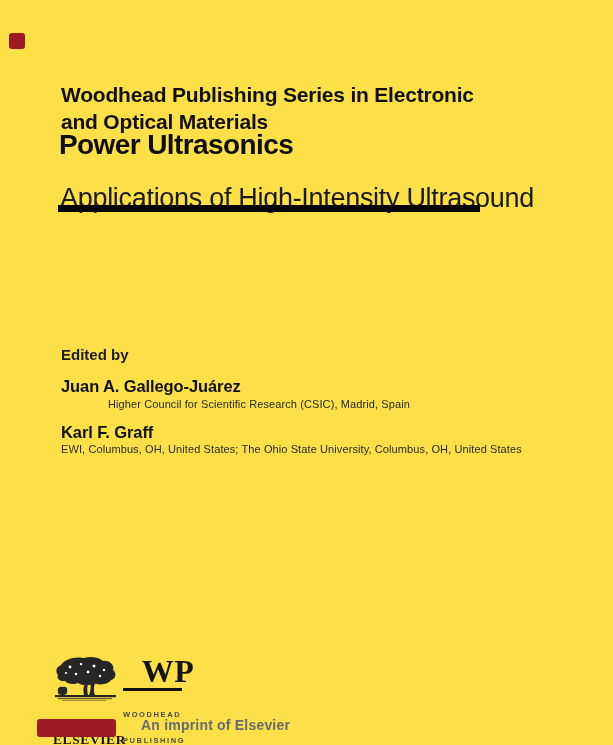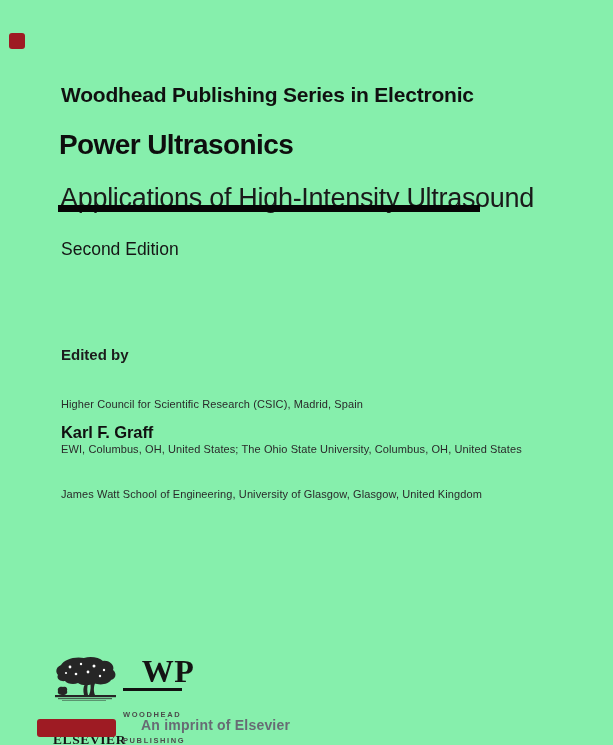--- a/index.html
+++ b/index.html
@@ -1,19 +1,19 @@
 <!DOCTYPE html>
 <html><head>
 <meta charset="utf-8">
 <style>
   html,body{margin:0;padding:0;background:#ffffff;}
   .page{
     position:relative;
     width:613px;height:745px;
-    background:#86efac;
+    background:#fde047;
     font-family:"Liberation Sans", sans-serif;
     color:#121212;
     overflow:hidden;
   }
   .abs{position:absolute;}
 
   
   .marker{background:#9e1b23;border-radius:3px;}
   .marker-top{left:9px;top:33px;width:16px;height:16px;}
   .marker-bottom{left:37px;top:719px;width:79px;height:18px;}
@@ -24,21 +24,21 @@
   .series-line.l2{top:110px;}
   .book-title{left:59px;top:129px;font-size:28px;font-weight:700;letter-spacing:-0.6px;color:#0e0e0e;white-space:nowrap;}
   .book-subtitle{left:60px;top:174px;font-size:27px;font-weight:400;letter-spacing:-0.3px;color:#1a1a1a;white-space:nowrap;margin-top:9px;}
   .title-rule{left:58px;top:205px;width:422px;height:7px;background:#050505;}
 
   .edition{left:61px;top:239px;font-size:17.5px;font-weight:400;color:#151515;}
 
   .edited-by{left:61px;top:346px;font-size:15px;font-weight:700;color:#1c1c1c;}
   .editor-name{left:61px;font-size:16.5px;font-weight:700;letter-spacing:-0.1px;color:#101010;white-space:nowrap;}
   .editor-aff{left:61px;font-size:11px;font-weight:400;color:#2a2a2a;letter-spacing:0.1px;white-space:nowrap;}
-  .e1n{top:377px;} .e1a{top:398px;}
+  .e1n{top:377px;} .e1a{top:398px;margin-left:47px;}
   .e2n{top:423px;} .e2a{top:443px;}
   .e3n{top:468px;} .e3a{top:488px;}
 
   
   .tree-logo{left:54px;top:657px;width:64px;height:45px;}
   .elsevier-word{left:53px;top:732px;width:68px;font-family:"Liberation Serif", serif;font-size:13.5px;font-weight:600;letter-spacing:0.6px;color:#141414;white-space:nowrap;}
   .wp-block{left:123px;top:655px;width:90px;}
   .wp-mono{font-family:"Liberation Serif", serif;font-size:32px;font-weight:700;letter-spacing:0.5px;color:#141414;line-height:32px;text-align:center;}
   .wp-rule{width:59px;height:3px;background:#111111;margin-top:1px;}
   .wp-name{font-size:7.5px;font-weight:700;letter-spacing:1.6px;color:#4b4b4b;margin-top:19px;}
@@ -46,34 +46,34 @@
   .imprint{left:122px;top:717px;font-size:14px;font-weight:700;letter-spacing:0.2px;color:#676b74;white-space:nowrap;margin-left:19px;}
 </style>
 </head>
 <body>
 
 <div class="page">
 
   <div class="abs marker marker-top"></div>
 
   <div class="abs series-line l1">Woodhead Publishing Series in Electronic</div>
+  <div class="abs series-line l2">and Optical Materials</div>
   <div class="abs book-title">Power Ultrasonics</div>
   <div class="abs book-subtitle">Applications of High-Intensity Ultrasound</div>
   <div class="abs title-rule"></div>
 
-  <div class="abs edition">Second Edition</div>
 
   <div class="abs edited-by">Edited by</div>
 
+  <div class="abs editor-name e1n">Juan A. Gallego-Juárez</div>
   <div class="abs editor-aff e1a">Higher Council for Scientific Research (CSIC), Madrid, Spain</div>
 
   <div class="abs editor-name e2n">Karl F. Graff</div>
   <div class="abs editor-aff e2a">EWI, Columbus, OH, United States; The Ohio State University, Columbus, OH, United States</div>
 
-  <div class="abs editor-aff e3a">James Watt School of Engineering, University of Glasgow, Glasgow, United Kingdom</div>
 
   <svg class="abs tree-logo" viewBox="0 0 64 45" xmlns="http://www.w3.org/2000/svg">
     <g fill="#262626">
 
       <path d="M30 1 C20 -1 10 3 7 8 C2 10 1 15 4 18 C2 21 6 25 11 24 C13 27 20 28 24 26 C28 29 36 29 40 26 C46 29 55 27 57 23 C62 22 63 16 59 13 C61 8 55 3 49 4 C45 0 36 -1 30 1 Z"></path>
 
       <circle cx="16" cy="10" r="1.4" fill="#ffffff"></circle>
       <circle cx="27" cy="7" r="1.2" fill="#ffffff"></circle>
       <circle cx="40" cy="9" r="1.5" fill="#ffffff"></circle>
       <circle cx="50" cy="13" r="1.2" fill="#ffffff"></circle>

